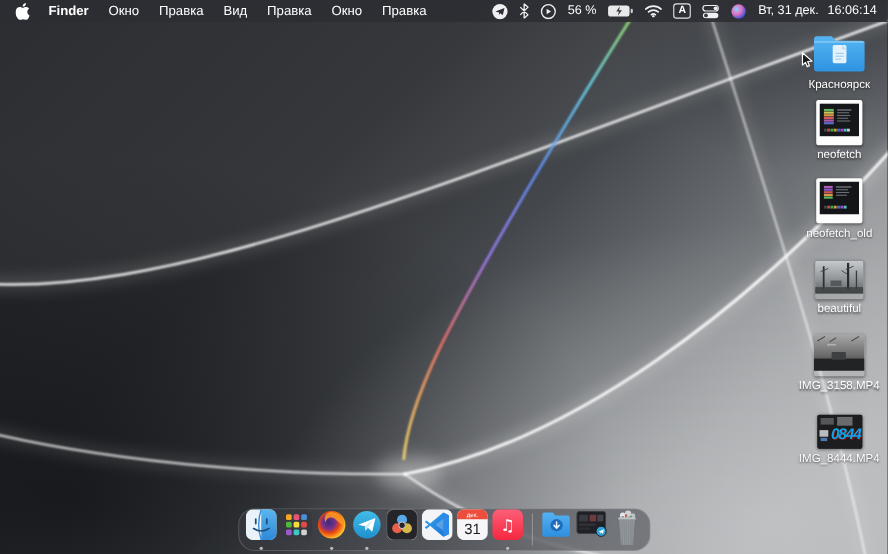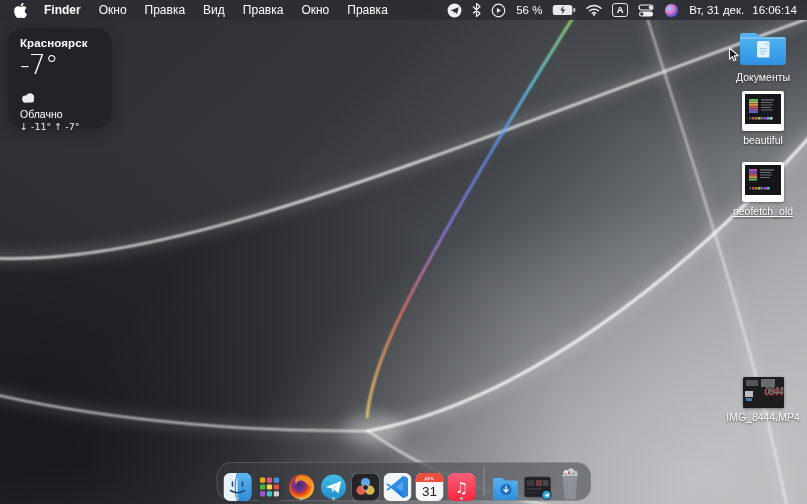--- a/index.html
+++ b/index.html
@@ -52,21 +52,21 @@
   .thumb-frame{background:#fdfdfd;border-radius:2px;padding:3px;box-shadow:0 1px 3px rgba(0,0,0,.4);}
   .vid{border-radius:2px;box-shadow:0 1px 3px rgba(0,0,0,.4);overflow:hidden;position:relative;}
 
   
   .dock{
     position:absolute;left:50%;transform:translateX(-50%);bottom:3px;height:39px;z-index:6;
     display:flex;align-items:center;gap:3px;padding:0 6px;
     background:rgba(58,60,66,0.50);backdrop-filter:blur(16px) saturate(150%);
     border:1px solid rgba(255,255,255,0.16);border-radius:15px;
   }
-  .dock-app{position:relative;width:29px;height:38px;display:flex;align-items:flex-end;justify-content:center;}
+  .dock-app{position:relative;width:29px;height:38px;display:flex;align-items:flex-start;justify-content:center;}
   .dock-app .dot{display:none;}
   .dock-app.running .dot{
     display:block;position:absolute;bottom:0.5px;left:50%;transform:translateX(-50%);
     width:3px;height:3px;border-radius:50%;background:#b9babc;
   }
   .dock-sep{width:1px;height:29px;background:rgba(255,255,255,0.28);margin:0 4px;}
 
   .cursor{position:absolute;left:728px;top:47px;z-index:9;}
 </style>
 </head>
@@ -222,53 +222,40 @@
             <circle cx="8" cy="8" r="7" fill="url(#siriG)"></circle>
           </svg>
       </span>
       <span class="clock">
         <span>Вт, 31 дек.</span>
         <span>16:06:14</span>
       </span>
     </div>
   </div>
 
-  <div class="weather">
-    <div class="w-city">Красноярск</div>
-    <div class="w-temp">-7°</div>
-    <div class="w-cloud">
-      <svg width="17" height="11" viewBox="0 0 17 11">
-          <circle cx="5.5" cy="7" r="3.4" fill="#e9ebec"></circle>
-          <circle cx="10" cy="5.4" r="4.2" fill="#e9ebec"></circle>
-          <rect x="3" y="6.6" width="11" height="4" rx="2" fill="#e9ebec"></rect>
-        </svg>
-    </div>
-    <div class="w-cond">Облачно</div>
-    <div class="w-hilo">↓ -11° ↑ -7°</div>
-  </div>
 
   <div class="desk-icons">
 
     <div class="di" style="top:28px;">
       <svg width="52" height="40" viewBox="0 0 52 40">
         <defs>
             <linearGradient id="folG" x1="0" y1="0" x2="0" y2="1">
               <stop offset="0" stop-color="#55b5f2"></stop>
               <stop offset="1" stop-color="#2e93e2"></stop>
             </linearGradient>
           </defs>
         <path d="M3,8 a3,3 0 0 1 3,-3 h13 l4,4 h23 a3,3 0 0 1 3,3 v22 a3,3 0 0 1 -3,3 h-40 a3,3 0 0 1 -3,-3 z" fill="url(#folG)"></path>
         <rect x="3" y="9.2" width="46" height="1.8" fill="#ffffff" opacity="0.25"></rect>
         <rect x="20" y="13" width="12.5" height="16.5" rx="1.5" fill="#e4f2fc"></rect>
         <path d="M28.5,13 l4,4 h-4 z" fill="#bcdcf2"></path>
         <rect x="22.5" y="20" width="7.5" height="1.1" fill="#a6cfec"></rect>
         <rect x="22.5" y="22.6" width="7.5" height="1.1" fill="#a6cfec"></rect>
         <rect x="22.5" y="25.2" width="5" height="1.1" fill="#a6cfec"></rect>
       </svg>
-      <div class="di-label">Документы</div>
+      <div class="di-label">Красноярск</div>
     </div>
 
     <div class="di" style="top:91px;">
       <div class="thumb-frame">
         <svg width="36" height="30" viewBox="0 0 36 30">
           <rect width="36" height="30" fill="#16171a"></rect>
           <rect x="4" y="5" width="9" height="2" fill="#5fb85f"></rect>
             <rect x="4" y="7.4" width="9" height="2" fill="#c8c85a"></rect>
           <rect x="4" y="9.8" width="9" height="2" fill="#d89a4a"></rect>
             <rect x="4" y="12.2" width="9" height="2" fill="#d05a5a"></rect>
@@ -284,24 +271,24 @@
               <rect x="7" y="23" width="2.6" height="2.6" fill="#c44a4a"></rect>
             <rect x="10" y="23" width="2.6" height="2.6" fill="#4aa44a"></rect>
               <rect x="13" y="23" width="2.6" height="2.6" fill="#c8a44a"></rect>
             <rect x="16" y="23" width="2.6" height="2.6" fill="#4a6ac8"></rect>
               <rect x="19" y="23" width="2.6" height="2.6" fill="#a44ac8"></rect>
             <rect x="22" y="23" width="2.6" height="2.6" fill="#4ac8c8"></rect>
               <rect x="25" y="23" width="2.6" height="2.6" fill="#cccccc"></rect>
           </g>
         </svg>
       </div>
-      <div class="di-label">beautiful</div>
-    </div>
-
-    <div class="di" style="top:162px;text-decoration:underline;">
+      <div class="di-label">neofetch</div>
+    </div>
+
+    <div class="di" style="top:162px;">
       <div class="thumb-frame">
         <svg width="36" height="30" viewBox="0 0 36 30">
           <rect width="36" height="30" fill="#141518"></rect>
           <rect x="4" y="4" width="8" height="2" fill="#b05ab0"></rect>
             <rect x="4" y="6.4" width="8" height="2" fill="#8a5ad0"></rect>
           <rect x="4" y="8.8" width="8" height="2" fill="#d05a5a"></rect>
             <rect x="4" y="11.2" width="8" height="2" fill="#d89a4a"></rect>
           <rect x="4" y="13.6" width="8" height="2" fill="#5fb85f"></rect>
           <rect x="15" y="4.5" width="14" height="1" fill="#8a8f95"></rect>
             <rect x="15" y="7" width="11" height="1" fill="#6a6f75"></rect>
@@ -314,32 +301,72 @@
               <rect x="13" y="22" width="2.6" height="2.6" fill="#c8a44a"></rect>
             <rect x="16" y="22" width="2.6" height="2.6" fill="#4a6ac8"></rect>
               <rect x="19" y="22" width="2.6" height="2.6" fill="#a44ac8"></rect>
             <rect x="22" y="22" width="2.6" height="2.6" fill="#4ac8c8"></rect>
           </g>
         </svg>
       </div>
       <div class="di-label">neofetch_old</div>
     </div>
 
-
+    <div class="di" style="top:237px;">
+      <div class="vid">
+        <svg width="44" height="30" viewBox="0 0 44 30">
+          <defs>
+              <linearGradient id="beaG" x1="0" y1="0" x2="0" y2="1">
+                <stop offset="0" stop-color="#c6cacd"></stop>
+                <stop offset="0.6" stop-color="#8d9194"></stop>
+                <stop offset="1" stop-color="#5e6266"></stop>
+              </linearGradient>
+            </defs>
+          <rect width="44" height="30" fill="url(#beaG)"></rect>
+          <rect x="7" y="5" width="1.6" height="21" fill="#2e2f31"></rect>
+          <rect x="29" y="2" width="2" height="24" fill="#2a2b2d"></rect>
+          <rect x="37" y="9" width="1.2" height="17" fill="#3a3b3d"></rect>
+          <path d="M5,10 L12,7 M28,8 L35,5 M29,12 L24,9" stroke="#3a3b3d" stroke-width="0.8"></path>
+          <rect x="0" y="24" width="44" height="6" fill="#3c3e40" opacity="0.8"></rect>
+          <rect x="14" y="18" width="10" height="5" fill="#55585b"></rect>
+        </svg>
+      </div>
+      <div class="di-label">beautiful</div>
+    </div>
+
+    <div class="di" style="top:304px;">
+      <div class="vid">
+        <svg width="46" height="33" viewBox="0 0 46 33">
+          <defs>
+              <linearGradient id="i3G" x1="0" y1="0" x2="0" y2="1">
+                <stop offset="0" stop-color="#a8a8a8"></stop>
+                <stop offset="0.55" stop-color="#6e6e6e"></stop>
+                <stop offset="1" stop-color="#2e2e2e"></stop>
+              </linearGradient>
+            </defs>
+          <rect width="46" height="33" fill="url(#i3G)"></rect>
+          <path d="M3,6 L10,2 M14,7 L20,3 M34,6 L41,2" stroke="#4e4e4e" stroke-width="1"></path>
+          <rect x="0" y="22" width="46" height="11" fill="#222324"></rect>
+          <rect x="16" y="16" width="13" height="7" rx="1" fill="#3e3f40"></rect>
+          <rect x="12" y="9" width="8" height="1" fill="#cfcfcf" opacity="0.8"></rect>
+        </svg>
+      </div>
+      <div class="di-label">IMG_3158.MP4</div>
+    </div>
 
     <div class="di" style="top:377px;">
       <div class="vid" style="position:relative;width:41px;height:31px;background:#1d1d1f;">
         <svg width="41" height="31" viewBox="0 0 41 31" style="position:absolute;inset:0;">
           <rect width="41" height="31" fill="#1d1d1f"></rect>
           <rect x="3" y="3" width="12" height="6" fill="#55565a"></rect>
           <rect x="18" y="2" width="14" height="8" fill="#6a6b6f"></rect>
           <rect x="2" y="14" width="8" height="6" fill="#b9bcc0"></rect>
           <rect x="3" y="21" width="6" height="3" fill="#4a7ab0"></rect>
         </svg>
-        <div style="position:absolute;right:1px;top:9px;font-weight:700;font-style:italic;font-size:10px;color:#737373;letter-spacing:-1px;text-shadow:1px 1px 0 #7a1410;">0844</div>
+        <div style="position:absolute;right:1px;top:9px;font-weight:700;font-style:italic;font-size:14px;color:#0ea5e9;letter-spacing:-1px;text-shadow:1px 1px 0 #7a1410;">0844</div>
       </div>
       <div class="di-label">IMG_8444.MP4</div>
     </div>
   </div>
 
   <div class="dock">
 
     <div class="dock-app running">
       <svg width="28" height="28" viewBox="0 0 28 28">
         <defs>

